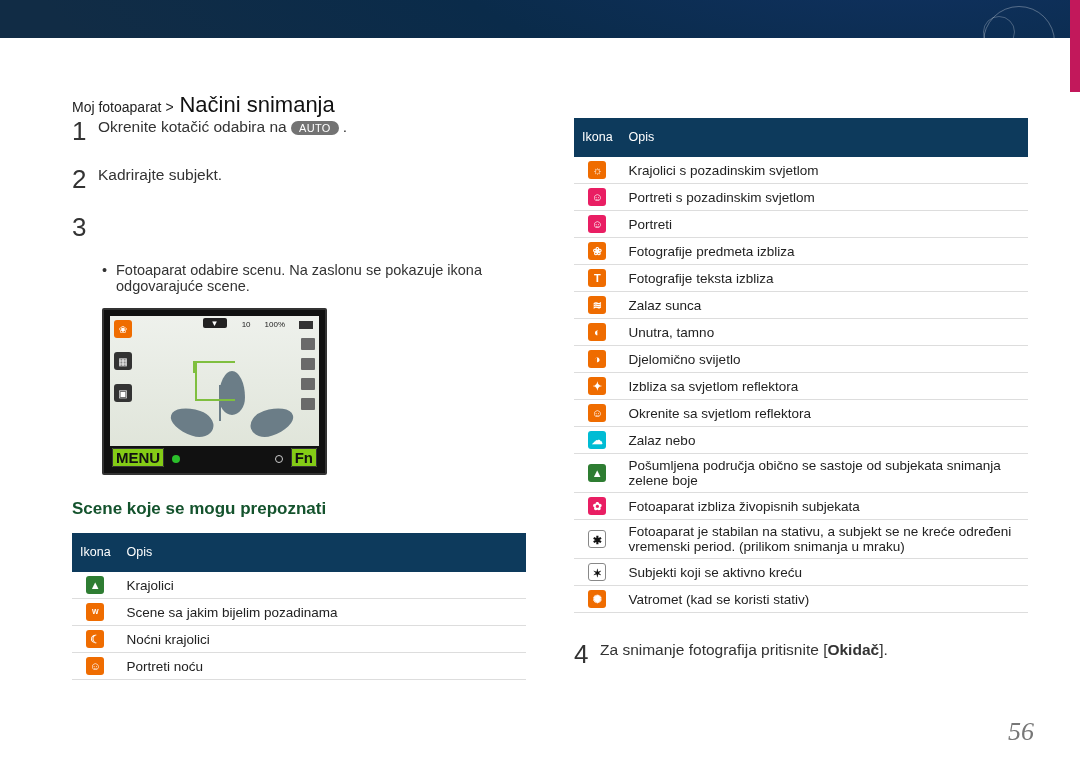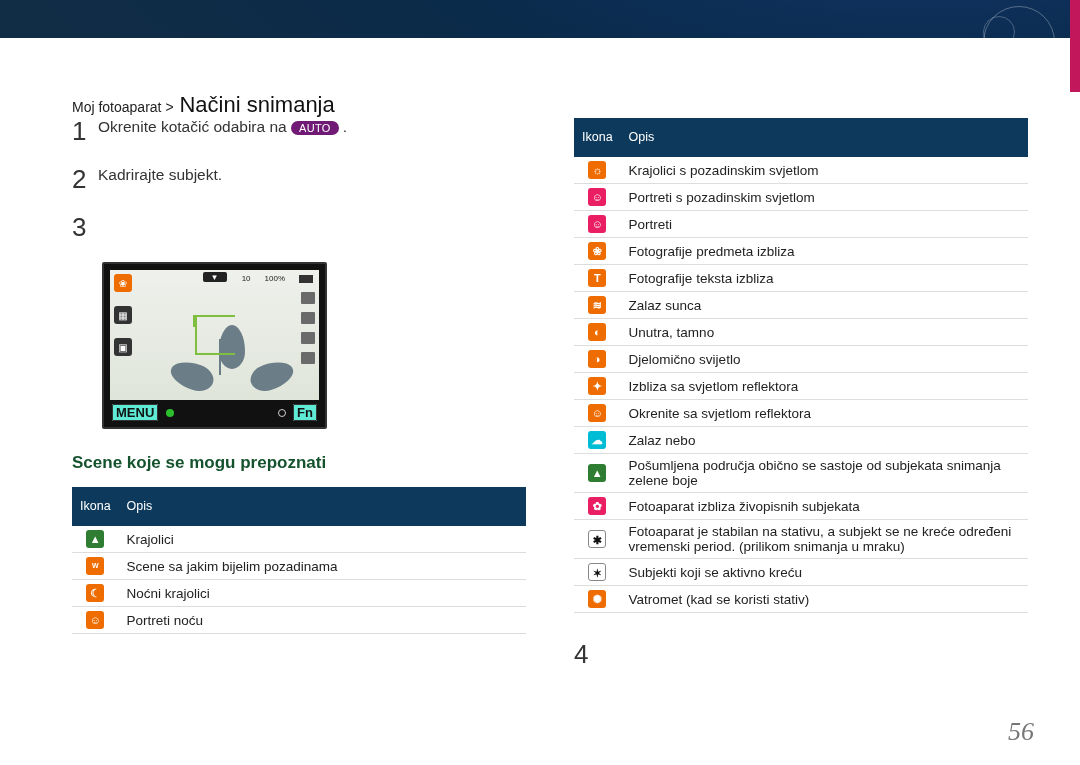--- a/index.html
+++ b/index.html
@@ -80,21 +80,21 @@
     font-weight: 300;
     font-size: 26px;
     color: #333;
     line-height: 1;
     min-width: 16px;
     font-stretch: condensed;
   }
   .auto-pill {
     display: inline-flex;
     align-items: center;
-    background: #701a75;
+    background: #737373;
     color: #fff;
     border-radius: 10px;
     padding: 1px 8px 1px 8px;
     font-size: 11px;
     vertical-align: middle;
     font-weight: 500;
     letter-spacing: .3px;
   }
   .bullet {
     margin: 0 0 14px 30px;
@@ -212,22 +212,22 @@
   .osd-right {
     position:absolute; right:4px; top:22px;
     display:flex; flex-direction:column; gap:8px;
   }
   .osd-right .g{width:14px;height:12px;background:#6a6a6a;border-radius:1px;}
   .preview-bottom {
     display:flex; justify-content:space-between; align-items:center;
     padding:3px 2px 0 2px;
   }
   .preview-bottom .btn{
-    background:#5eead4;border:1px solid #333;color:#111;
-    font-size:13px;padding:0 3px;border-radius:1px;
+    background:#84cc16;border:1px solid #333;color:#111;
+    font-size:15px;padding:0 3px;border-radius:1px;
     font-weight:600;
   }
   .green-dot{width:8px;height:8px;background:#2bbf2b;border-radius:50%;display:inline-block;margin-left:3px;}
   .ring{width:8px;height:8px;border:1px solid #ccc;border-radius:50%;display:inline-block;margin-right:3px;}
   .page-num {
     position: absolute;
     bottom: 18px; right: 46px;
     font-family: Georgia, serif;
     font-style: italic;
     font-size: 26px;
@@ -270,20 +270,21 @@
 
     <div class="step">
       <div class="step-num">2</div>
       <div>Kadrirajte subjekt.</div>
     </div>
 
     <div class="step">
       <div class="step-num">3</div>
     </div>
 
+    <div class="bullet">Fotoaparat odabire scenu. Na zaslonu se pokazuje ikona odgovarajuće scene.</div>
 
     <div class="preview">
       <div class="preview-screen">
         <div class="chev-down">▾</div>
         <div class="osd-left">
           <div class="chip orange">❀</div>
           <div class="chip">▦</div>
           <div class="chip">▣</div>
         </div>
         <div class="osd-top">
@@ -420,17 +421,20 @@
           </tr>
           <tr>
             <td class="ico"><span class="scene-icon" style="background: rgb(239, 108, 0);">✺</span></td>
             <td>Vatromet (kad se koristi stativ)</td>
           </tr>
         </tbody>
     </table>
 
     <div class="step" style="margin-top:28px;">
       <div class="step-num">4</div>
+      <div>
+        <span>Za snimanje fotografija pritisnite [</span><b class="em">Okidač</b><span>].</span>
+      </div>
     </div>
   </div>
 </div>
 
 <div class="page-num">56</div>
 
 </body></html>

